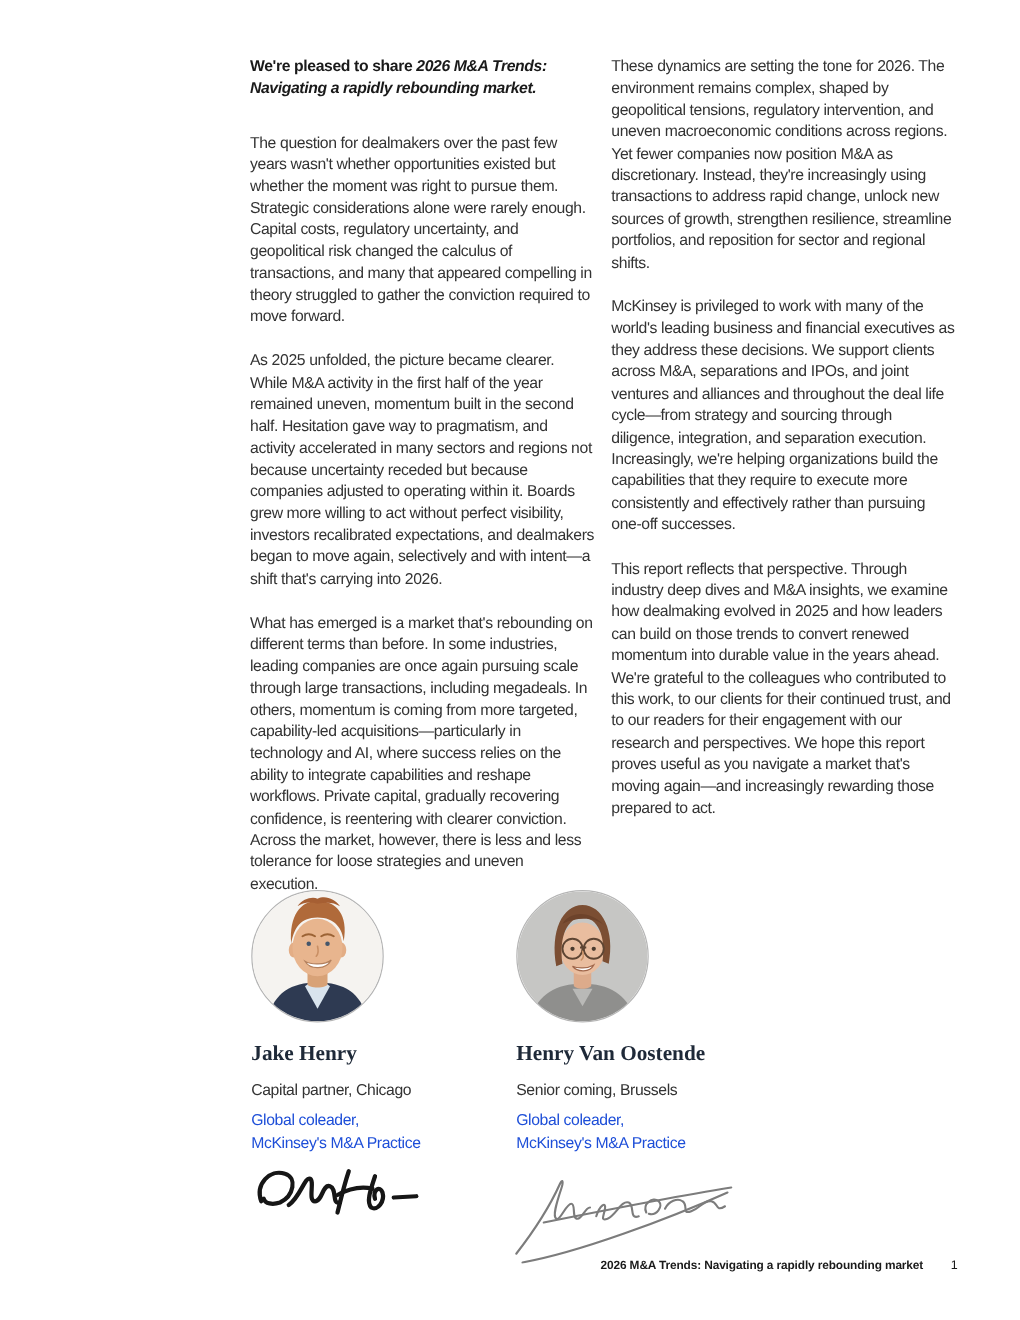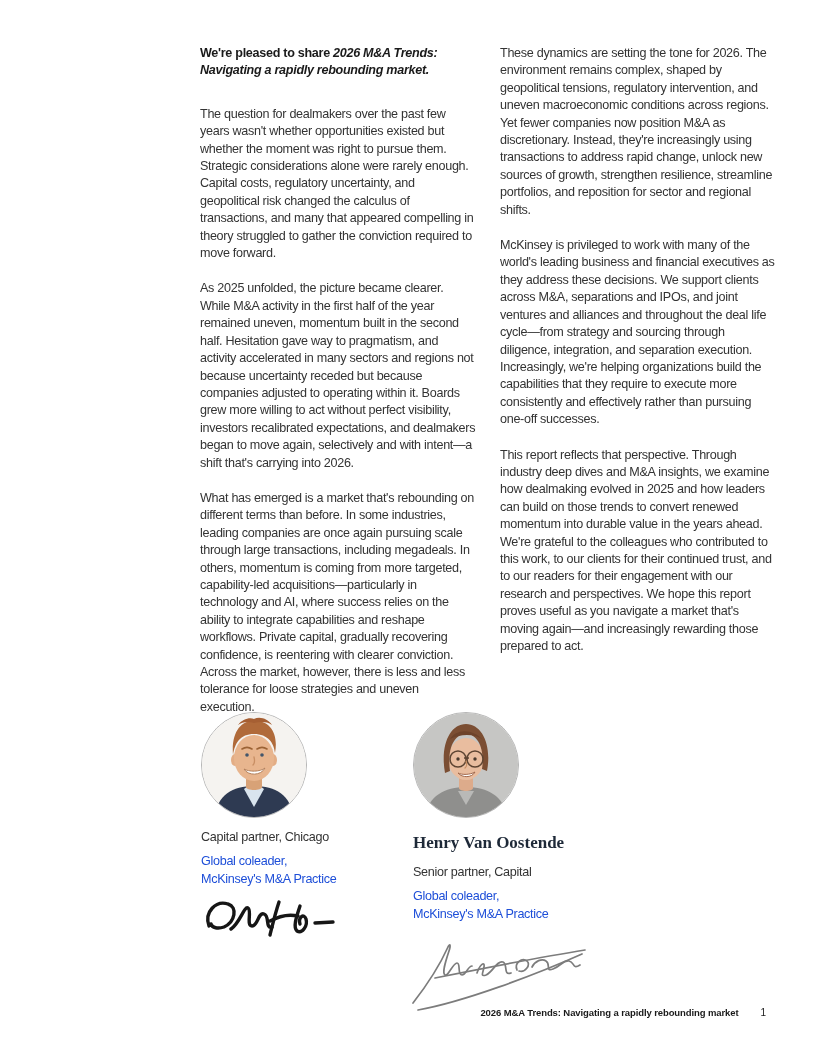--- a/index.html
+++ b/index.html
@@ -7,21 +7,21 @@
     position:relative;width:816px;height:1056px;background:#ffffff;
     font-family:"Liberation Sans",sans-serif;color:#333333;overflow:hidden;
     margin:0 auto;
     text-decoration:underline;
   }
   .col{
     position:absolute;top:45px;width:276px;
     font-size:12.6px;line-height:17.4px;letter-spacing:-0.3px;color:#333333;
   }
   .col-left{left:200px;}
-  .col-right{left:500px;}
+  .col-right{left:489px;}
   .col p{margin:0 0 18px 0;}
   .intro{font-weight:bold;color:#1a1a1a;margin:0 0 26px 0 !important;}
   .intro em{font-style:italic;}
   
   .author{position:absolute;top:712px;width:215px;}
   .author-1{left:201px;}
   .author-2{left:413px;}
   .avatar{
     width:104px;height:104px;border-radius:50%;
     border:1px solid #b5b5b5;overflow:hidden;background:#fff;
@@ -75,20 +75,21 @@
         <path d="M31,42 C29,18 40,7 52,8 C66,7 77,18 73,40 C72,30 66,21 52,21 C38,21 33,30 31,42 Z" fill="#b06a3a"></path>
         <path d="M36,12 C40,6 48,4 52,6 C58,3 66,6 70,12 C64,8 58,9 52,10 C46,8 40,9 36,12 Z" fill="#a65f33"></path>
         <path d="M40,36 C43,34 47,34 50,36" stroke="#9c6335" stroke-width="1.6" fill="none" stroke-linecap="round"></path>
         <path d="M55,36 C58,34 62,34 65,36" stroke="#9c6335" stroke-width="1.6" fill="none" stroke-linecap="round"></path>
         <circle cx="45" cy="42" r="1.8" fill="#44566b"></circle>
         <circle cx="60" cy="42" r="1.8" fill="#44566b"></circle>
         <path d="M52,44 C53,48 53,50 51,52" stroke="#c98f64" stroke-width="1.3" fill="none" stroke-linecap="round"></path>
         <path d="M42,56 C46,63 59,63 63,55 C58,59 47,59 42,56 Z" fill="#ffffff" stroke="#b3805d" stroke-width="1"></path>
       </svg>
     </div>
+    <div class="author-name">Jake Henry</div>
     <div class="author-title">Capital partner, Chicago</div>
     <div class="author-role">
       <span>Global coleader,</span><br>
       <span>McKinsey's M&amp;A Practice</span>
     </div>
     <div class="sig">
       <svg width="150" height="54" viewBox="0 0 150 54">
         <g stroke="#161616" stroke-width="3.4" fill="none" stroke-linecap="round">
           <path d="M8,30 C3,16 15,4 27,8 C37,11 34,26 23,31 C17,33 11,32 10,28"></path>
           <path d="M30,33 C39,27 43,10 47,12 C51,14 45,30 51,30 C57,30 57,16 63,18 C69,20 64,33 71,31"></path>
@@ -115,21 +116,21 @@
         <circle cx="61" cy="46" r="8" stroke="#5e4533" stroke-width="1.5" fill="none"></circle>
         <path d="M52,46 C53,45 54,45 53,46" stroke="#5e4533" stroke-width="1.5" fill="none"></path>
         <line x1="50" y1="45" x2="55" y2="45" stroke="#5e4533" stroke-width="1.5"></line>
         <circle cx="44" cy="46" r="1.7" fill="#4a3a2e"></circle>
         <circle cx="61" cy="46" r="1.7" fill="#4a3a2e"></circle>
         <path d="M52,48 C53,52 53,53 51,55" stroke="#c98f64" stroke-width="1.2" fill="none" stroke-linecap="round"></path>
         <path d="M44,60 C48,65 58,65 61,59 C56,62 48,62 44,60 Z" fill="#ffffff" stroke="#a1684c" stroke-width="1"></path>
       </svg>
     </div>
     <div class="author-name">Henry Van Oostende</div>
-    <div class="author-title">Senior partner, Capital</div>
+    <div class="author-title">Senior coming, Brussels</div>
     <div class="author-role">
       <span>Global coleader,</span><br>
       <span>McKinsey's M&amp;A Practice</span>
     </div>
     <div class="sig" style="margin-top:2px;margin-left:-8px;">
       <svg width="190" height="86" viewBox="0 0 190 86">
         <g stroke="#7c7c7c" stroke-width="1.7" fill="none" stroke-linecap="round">
           <path d="M8,78 C22,60 34,42 43,22 C45,18 46,20 44,26 C40,38 37,48 40,50 C43,52 48,38 52,38 C56,38 52,50 57,50 C61,50 63,41 67,41"></path>
           <path d="M72,48 C75,39 80,36 79,42 C78,48 75,52 81,50 C88,47 92,35 98,37 C103,39 98,51 106,48"></path>
           <path d="M112,45 C109,38 117,32 122,36 C126,40 120,48 114,46"></path>

